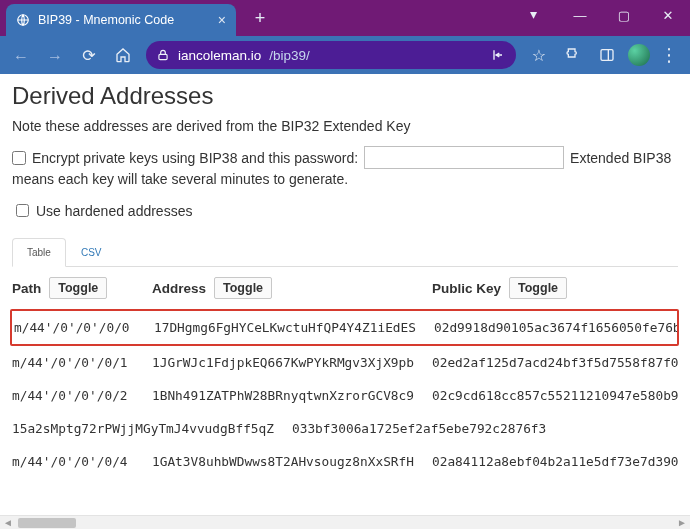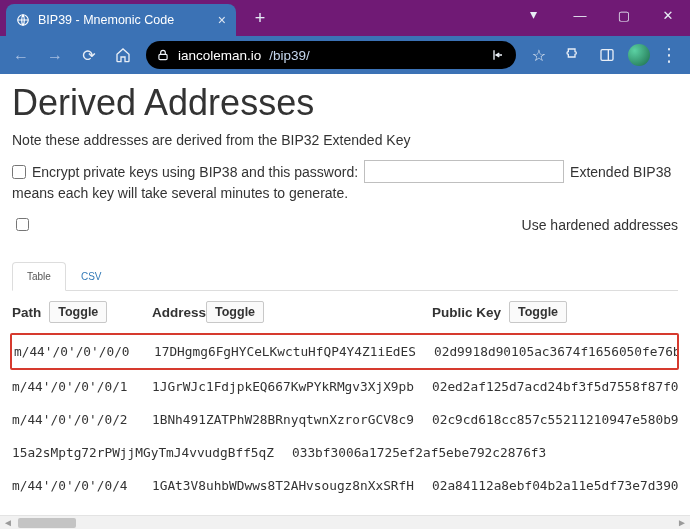--- a/index.html
+++ b/index.html
@@ -72,21 +72,21 @@
   .tbtn {
     width: 30px; height: 30px;
     display: flex; align-items: center; justify-content: center;
     color: #e8eef6; border-radius: 50%;
     font-size: 16px;
   }
   .tbtn.dis { color: #a8bfe0; }
   .omnibox {
     flex: 1;
     height: 28px;
-    background: #000000;
+    background: #4c1d95;
     border-radius: 14px;
     display: flex;
     align-items: center;
     color: #eef3fa;
     font-size: 13.5px;
     padding: 0 10px;
     gap: 8px;
     margin: 0 4px;
   }
   .omnibox .lock { width: 14px; height: 14px; color: #eef3fa; }
@@ -102,21 +102,21 @@
 
   
   .page {
     position: absolute;
     left: 0; right: 0; top: 74px; bottom: 14px;
     padding: 6px 12px 0 12px;
     overflow: hidden;
     color: #333;
   }
   h1 {
-    font-size: 36px;
+    font-size: 24px;
     font-weight: 500;
     margin: 2px 0 8px 0;
     color: #333;
   }
   .note {
     font-size: 14px;
     margin-bottom: 12px;
   }
   .optrow {
     font-size: 14px;
@@ -136,21 +136,21 @@
     width: 200px;
     padding: 0 4px;
     font-size: 13px;
   }
   .subnote {
     font-size: 14px;
     margin-bottom: 14px;
   }
   .hardrow {
     display: flex; align-items: center; gap: 4px;
-    font-size: 14px; margin-bottom: 28px; justify-content: space-between;
+    font-size: 14px; margin-bottom: 18px;
   }
 
   
   .tabbar {
     border-bottom: 1px solid #ddd;
     display: flex;
     font-size: 10px;
   }
   .tabbar .ptab {
     padding: 8px 14px;
@@ -169,21 +169,21 @@
   
   .theadrow {
     display: flex;
     align-items: center;
     padding: 10px 0 10px 0;
     font-size: 13.5px;
     font-weight: 700;
     color: #333;
   }
   .col-path { width: 140px; display: flex; align-items: center; gap: 8px; }
-  .col-addr { width: 280px; display: flex; align-items: center; }
+  .col-addr { width: 280px; display: flex; align-items: center; gap: 8px; }
   .col-pk   { flex: 1; display: flex; align-items: center; gap: 8px; }
   .toggle-btn {
     font-size: 12.5px;
     font-weight: 700;
     padding: 3px 8px;
     border: 1px solid #c8c8c8;
     background: #fafafa;
     border-radius: 2px;
     color: #333;
   }

